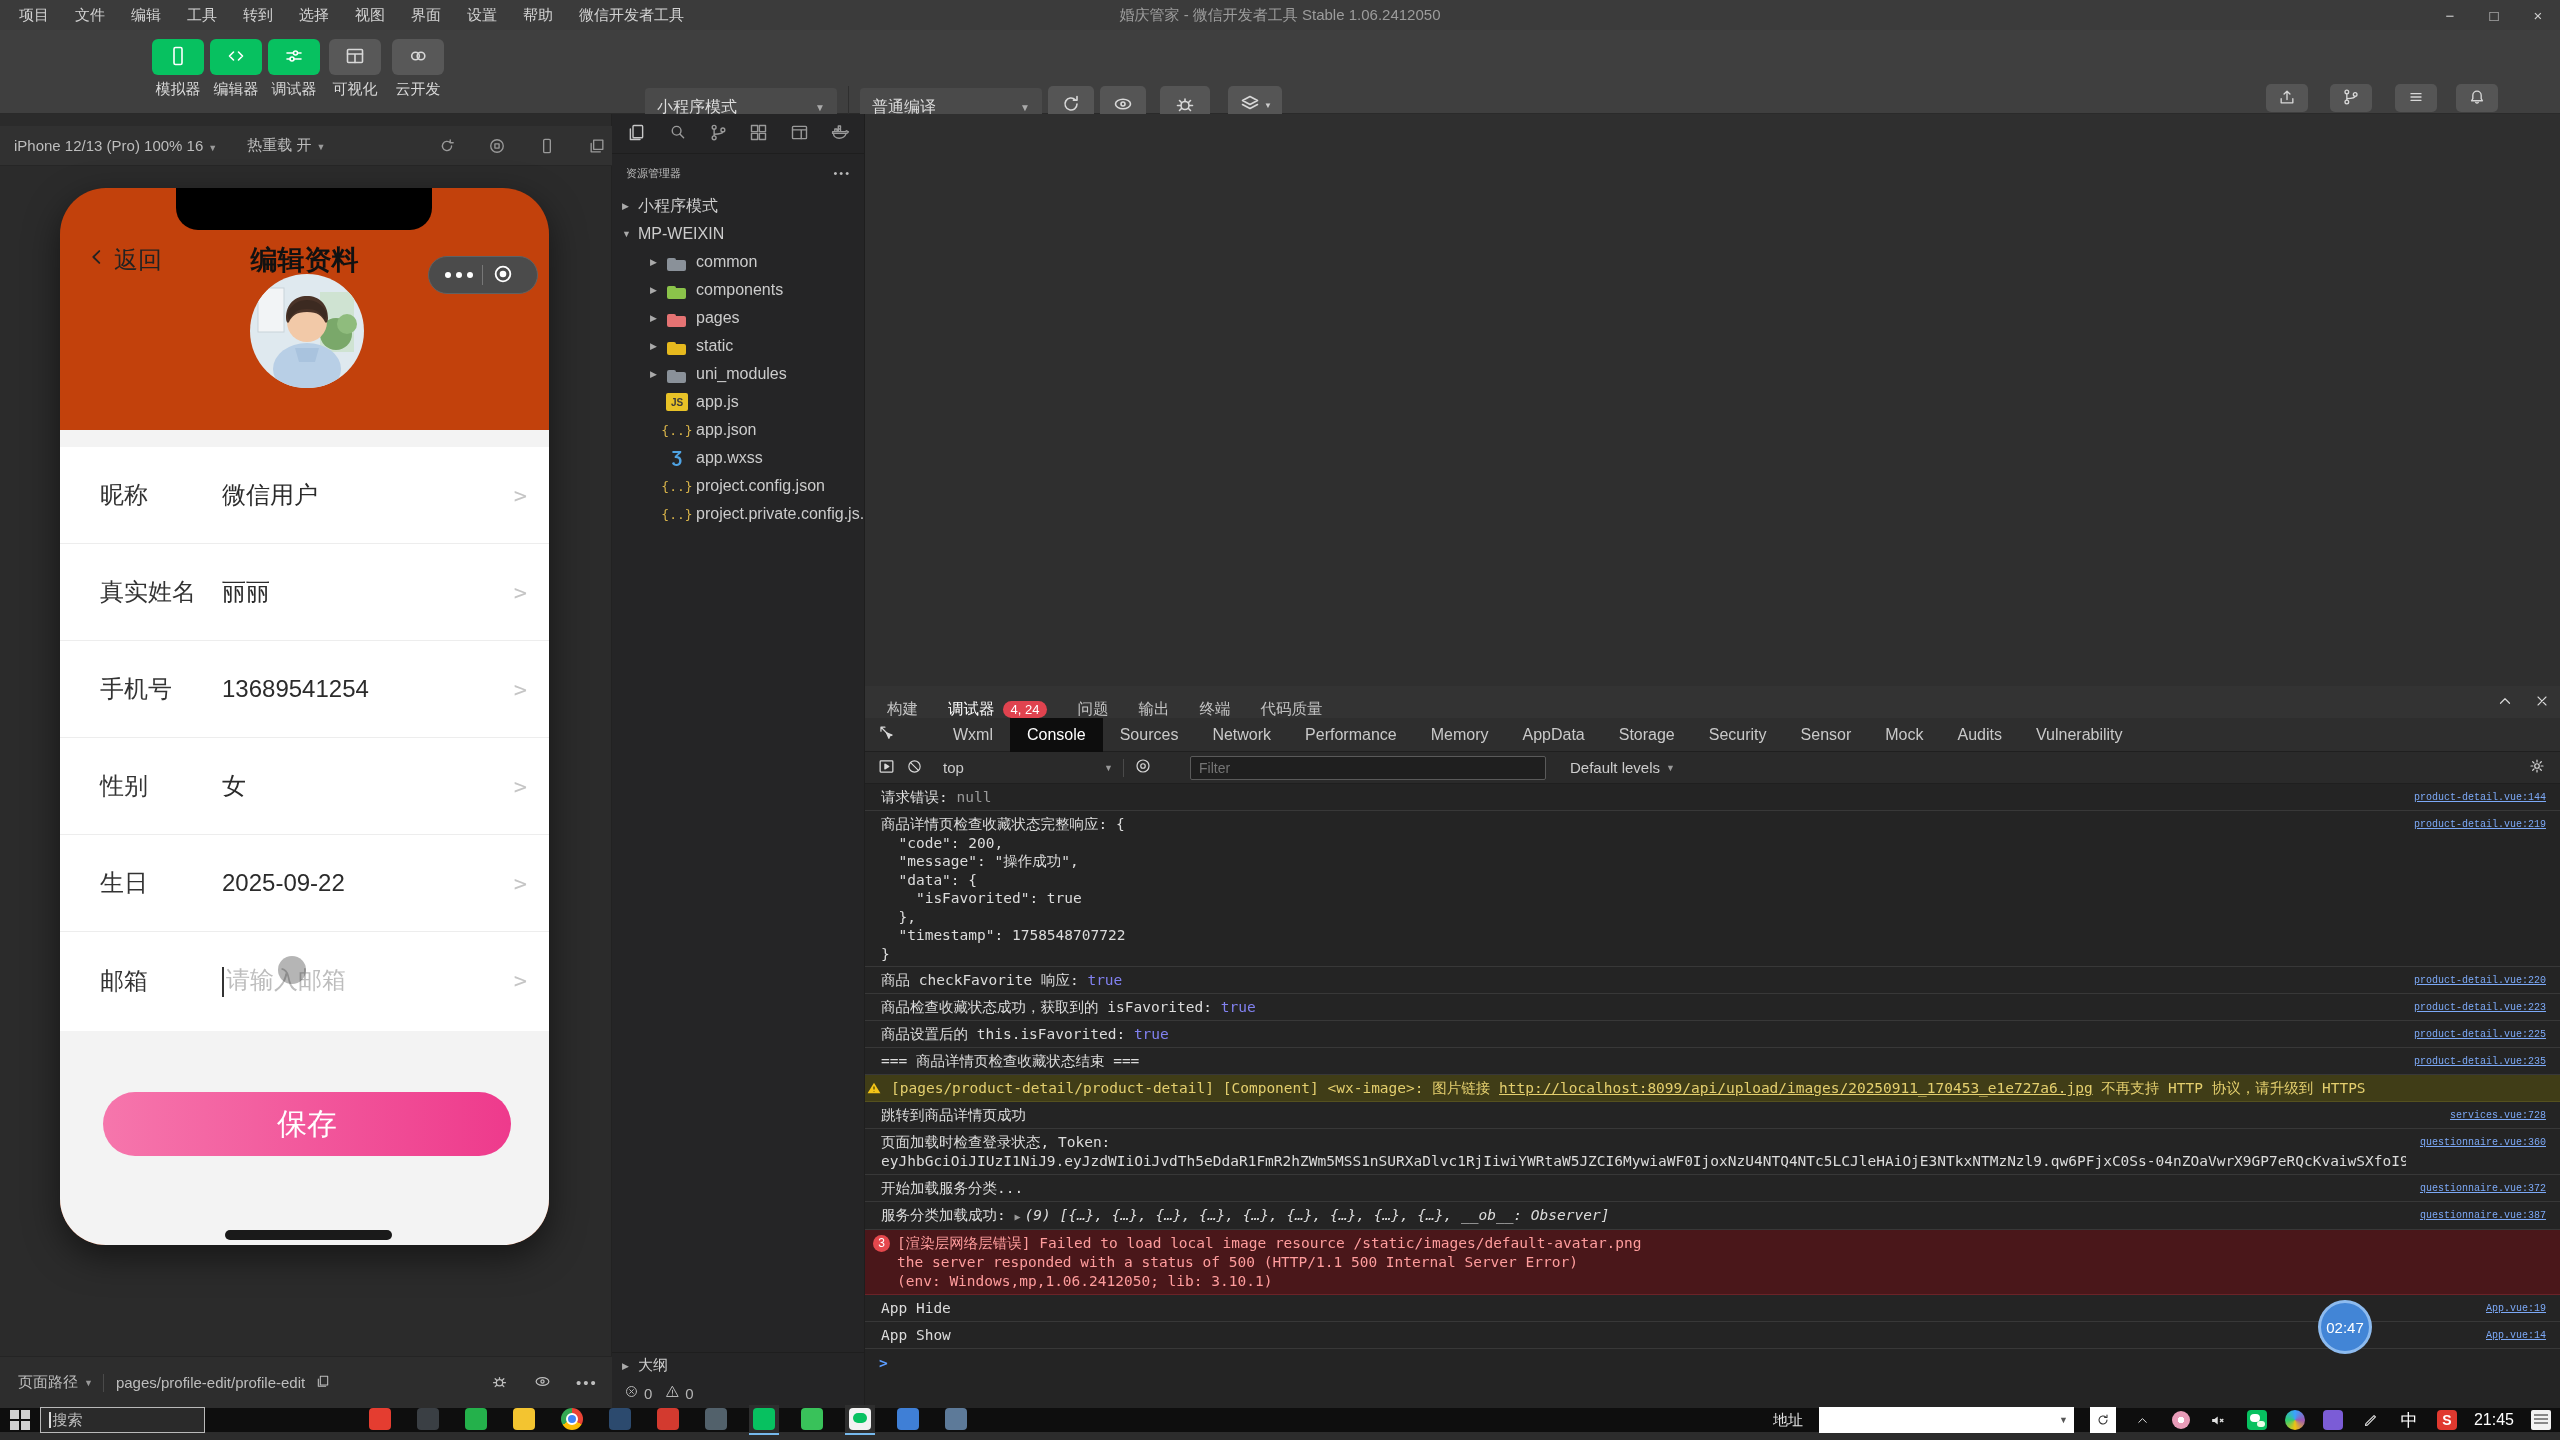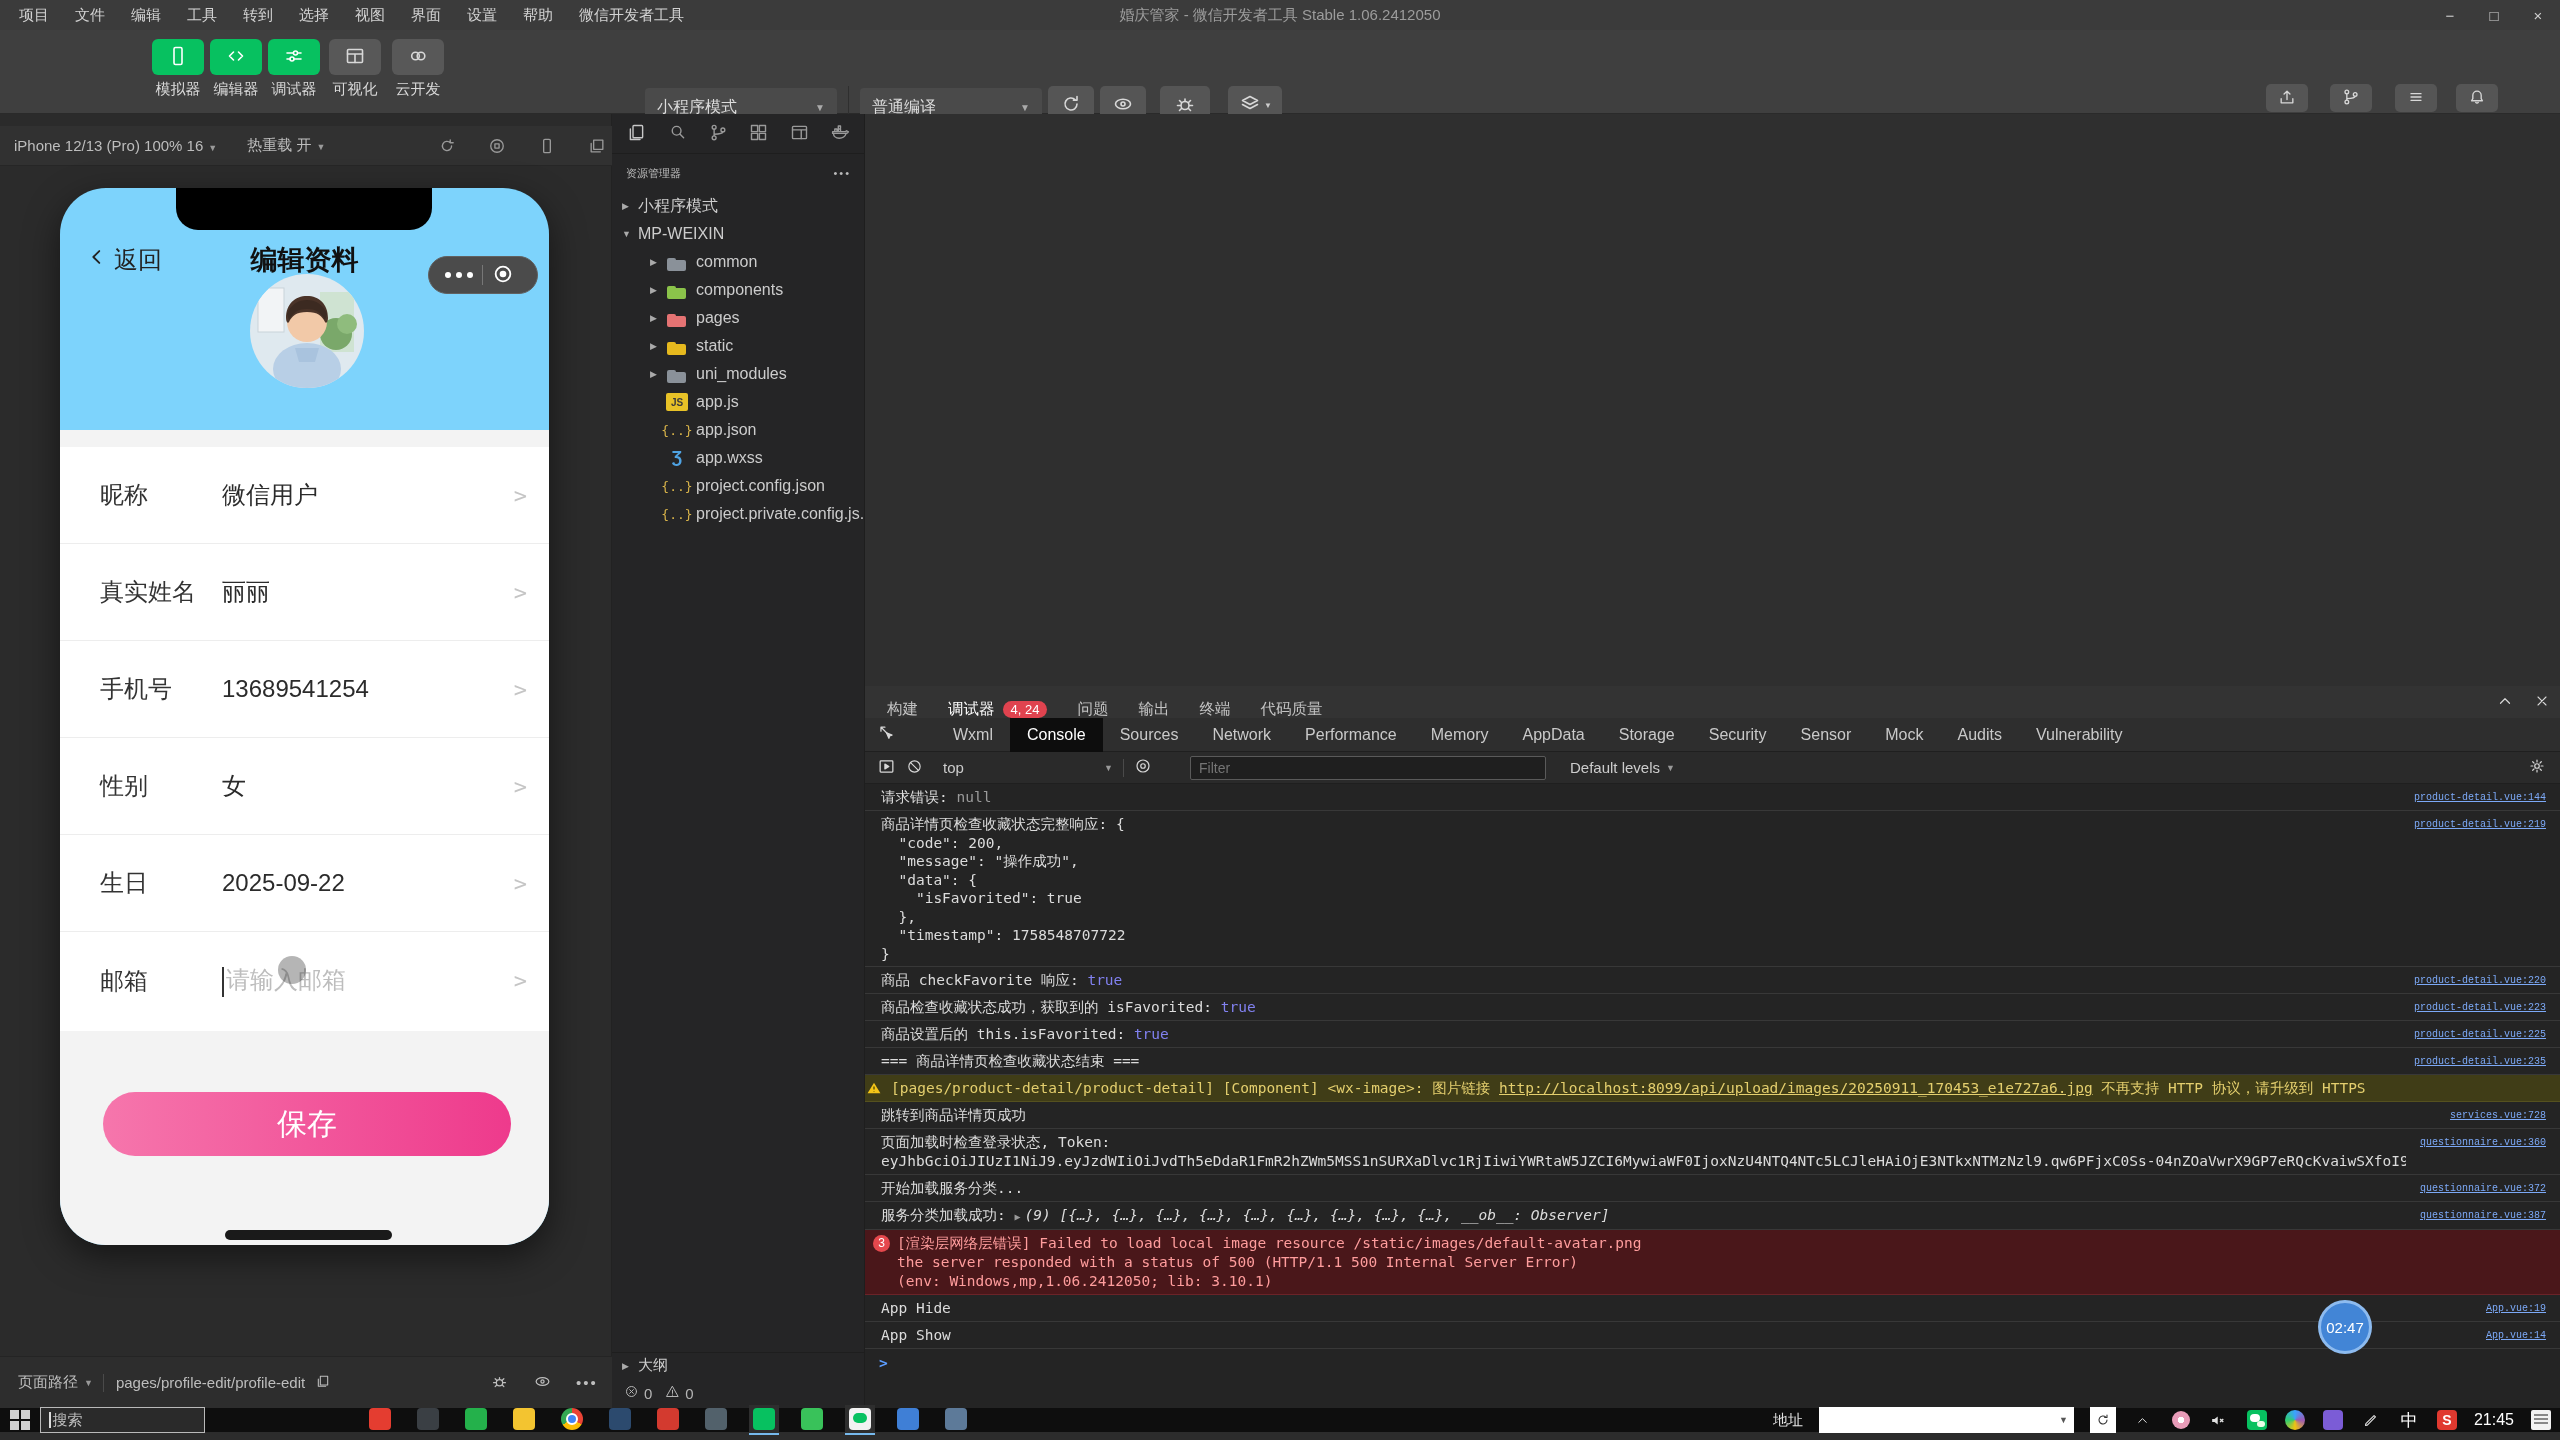--- a/index.html
+++ b/index.html
@@ -34,21 +34,21 @@
   .icon-btn { position:absolute; background:#555555; border-radius:5px; display:flex; align-items:center; justify-content:center; }
   .icon-lbl { position:absolute; font-size:15px; color:#d9d9d9; white-space:nowrap; transform:translateX(-50%); }
 
   
   #sim-col { left:0; top:114px; width:612px; height:1242px; background:#2b2b2b; border-right:1px solid #222; }
   #sim-toolbar { position:absolute; left:0; top:12px; width:612px; height:40px; background:#313131; border-bottom:1px solid #262626; display:flex; align-items:center; color:#bdbdbd; font-size:15px; }
   #sim-toolbar .caret { font-size:9px; color:#9a9a9a; margin-left:5px; }
   .sim-ico { width:26px; height:26px; display:flex; align-items:center; justify-content:center; }
 
   
-  #phone { left:60px; top:74px; width:489px; height:1057px; background:#7dd3fc; border-radius:46px;
+  #phone { left:60px; top:74px; width:489px; height:1057px; background:#c2410c; border-radius:46px;
            box-shadow:0 12px 34px rgba(0,0,0,.5); overflow:hidden; position:absolute; }
   #notch { position:absolute; left:116px; top:0; width:256px; height:42px; background:#000; border-radius:0 0 22px 22px; }
   #p-header { position:absolute; left:0; top:44px; width:489px; height:56px; display:flex; align-items:center; }
   #p-back { display:flex; align-items:center; gap:6px; margin-left:26px; color:#222; font-size:24px; }
   #p-title { position:absolute; left:0; width:100%; text-align:center; font-size:27px; font-weight:bold; color:#111; }
   #capsule { position:absolute; left:368px; top:68px; width:110px; height:38px; background:#4b4b4b; border:1px solid #616161; border-radius:19px; display:flex; align-items:center; }
   #capsule .dots { display:flex; gap:5px; margin-left:16px; }
   #capsule .dots i { width:6px; height:6px; border-radius:50%; background:#fff; }
   #capsule .sep { width:1px; height:20px; background:#777; margin:0 9px; }
   #avatar { position:absolute; left:190px; top:86px; width:114px; height:114px; border-radius:50%; overflow:hidden; }

